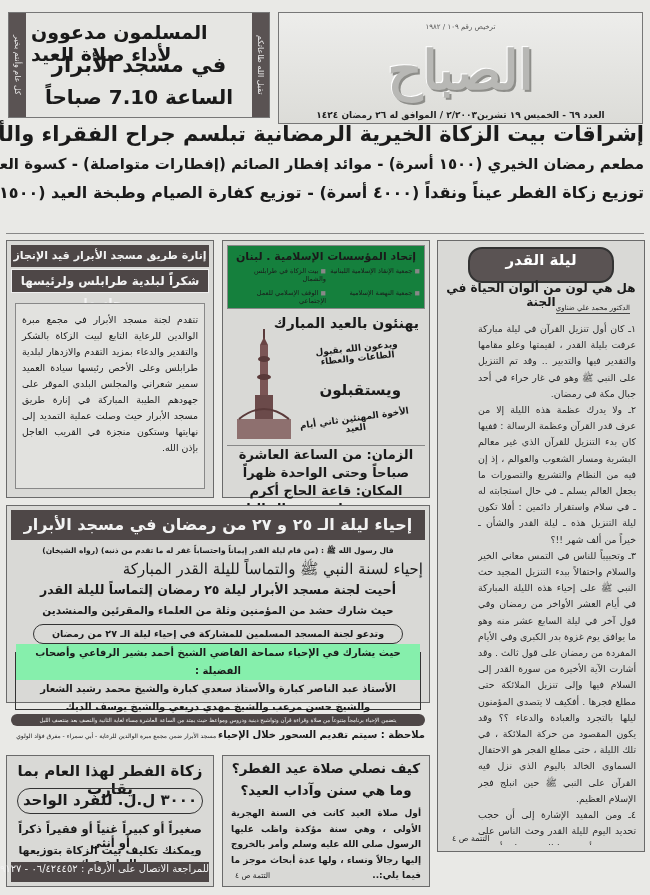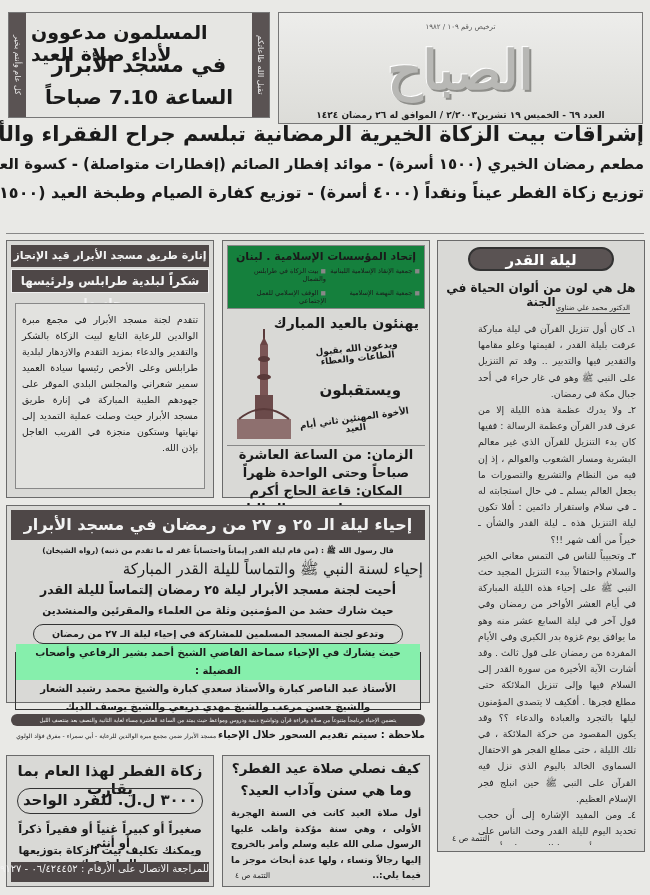--- a/index.html
+++ b/index.html
@@ -25,21 +25,21 @@
   #eid-ad .l3 { position: absolute; top: 72px; left: 22px; right: 22px; text-align: center; font-size: 20px; font-weight: bold; }
 
   
   #headline { left: 6px; top: 122px; width: 638px; font-size: 21px; font-weight: 900; text-align: center; letter-spacing: -0.3px; white-space: nowrap; }
   #sub1 { left: 6px; top: 155px; width: 638px; font-size: 15px; font-weight: bold; text-align: center; white-space: nowrap; }
   #sub2 { left: 6px; top: 183px; width: 638px; font-size: 16px; font-weight: bold; text-align: center; white-space: nowrap; }
   .rule { left: 6px; width: 638px; height: 1px; background: #888; }
 
   
   #qadr { left: 437px; top: 240px; width: 208px; height: 612px; }
-  #qadr-title { position: absolute; top: 6px; left: 30px; right: 30px; height: 24px; border-radius: 14px; border: 2px solid #333; background: #5a5353; color: #fff; font-size: 15px; font-weight: bold; text-align: center; line-height: 22px; }
+  #qadr-title { position: absolute; top: 6px; left: 30px; right: 30px; height: 36px; border-radius: 14px; border: 2px solid #333; background: #5a5353; color: #fff; font-size: 15px; font-weight: bold; text-align: center; line-height: 22px; }
   #qadr-sub { position: absolute; top: 40px; left: 4px; right: 4px; text-align: center; font-size: 12px; font-weight: bold; }
   #qadr-author { position: absolute; top: 63px; right: 14px; font-size: 7px; border-bottom: 1px solid #444; padding-bottom: 1px; }
   #qadr-body { position: absolute; top: 80px; left: 8px; right: 8px; bottom: 6px; font-size: 9.4px; line-height: 16.2px; text-align: justify; color: #2a2a2a; overflow: hidden; margin-left: 32px; }
   #qadr-body p { margin-bottom: 0; }
   #qadr-more { position: absolute; bottom: 8px; left: 14px; font-size: 8px; }
 
   
   #union { left: 222px; top: 240px; width: 208px; height: 258px; }
   #union-head { position: absolute; top: 4px; left: 4px; right: 4px; height: 64px; background: #15803d; border: 1px solid #888; }
   #union-title { text-align: center; font-size: 11px; font-weight: bold; padding-top: 4px; }

